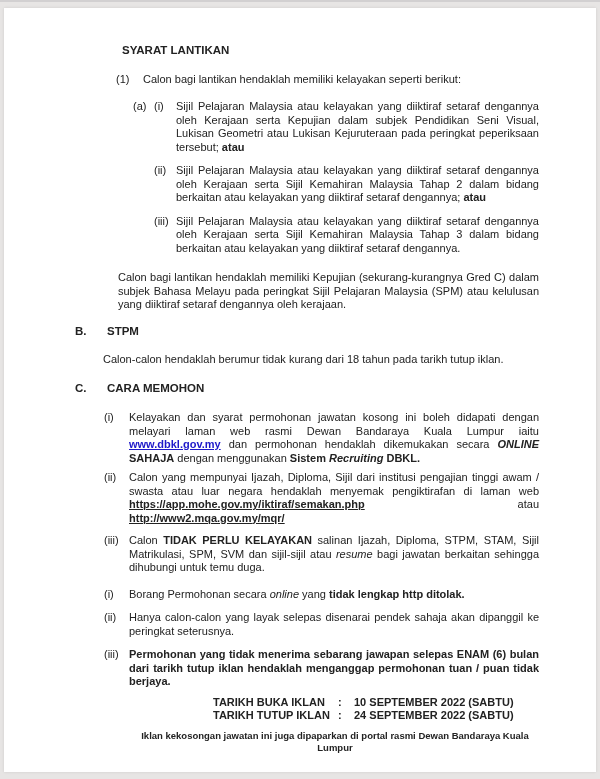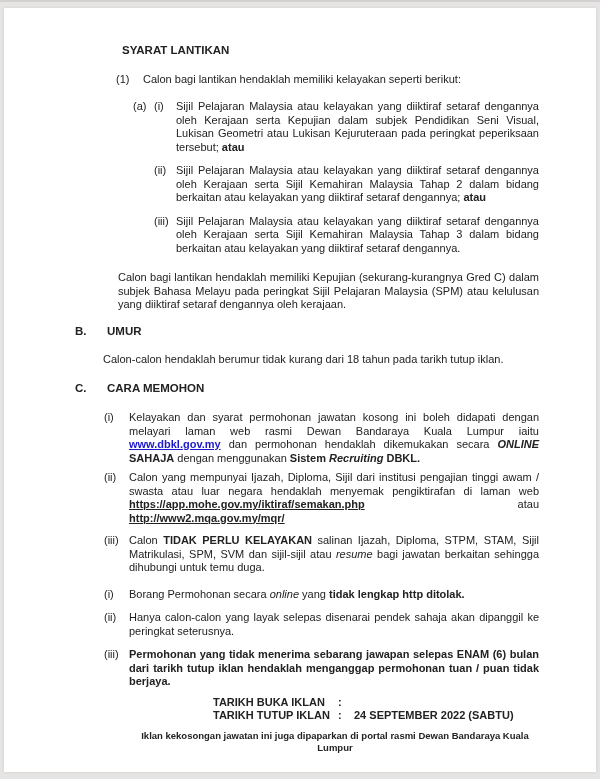--- a/index.html
+++ b/index.html
@@ -100,21 +100,21 @@
         </div>
       </section>
 
       <section class="secBM">
         <p class="just">Calon bagi lantikan hendaklah memiliki Kepujian (sekurang-kurangnya Gred C) dalam subjek Bahasa Melayu pada peringkat Sijil Pelajaran Malaysia (SPM) atau kelulusan yang diiktiraf setaraf dengannya oleh kerajaan.</p>
       </section>
 
       <section class="secB">
         <div class="lrow">
           <span class="h">B.</span>
-          <h2 class="h">UMUR</h2>
+          <h2 class="h">STPM</h2>
         </div>
         <p class="just">Calon-calon hendaklah berumur tidak kurang dari 18 tahun pada tarikh tutup iklan.</p>
       </section>
 
       <section class="secC">
         <div class="lrow">
           <span class="h">C.</span>
           <h2 class="h">CARA MEMOHON</h2>
         </div>
         <div class="citem">
@@ -143,20 +143,21 @@
         <div class="citem g10">
           <span>(iii)</span>
           <p class="just"><span class="b">Permohonan yang tidak menerima sebarang jawapan selepas ENAM (6) bulan dari tarikh tutup iklan hendaklah menganggap permohonan tuan / puan tidak berjaya.</span></p>
         </div>
       </section>
 
       <div class="dates">
         <div class="drow">
           <span>TARIKH BUKA IKLAN</span>
           <span>:</span>
+          <span>10 SEPTEMBER 2022 (SABTU)</span>
         </div>
         <div class="drow">
           <span>TARIKH TUTUP IKLAN</span>
           <span>:</span>
           <span>24 SEPTEMBER 2022 (SABTU)</span>
         </div>
       </div>
 
       <div class="footer">
         <div>Iklan kekosongan jawatan ini juga dipaparkan di portal rasmi Dewan Bandaraya Kuala Lumpur</div>

